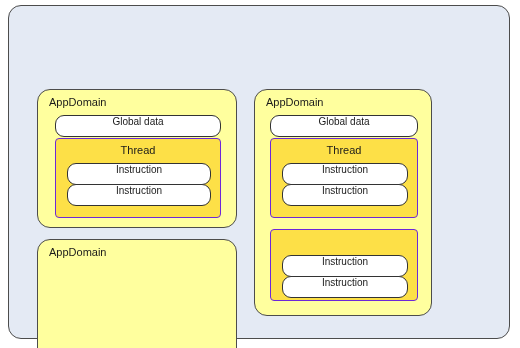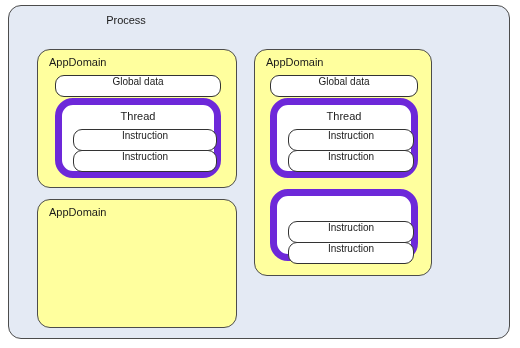--- a/index.html
+++ b/index.html
@@ -47,42 +47,43 @@
     white-space: nowrap;
   }
 
   
   .appdomain-box {
     position: absolute;
     box-sizing: border-box;
     background: #ffff9e;
     border: 1px solid #4c4c4c;
     border-radius: 13px;
+    margin-top: 40px;
   }
   .appdomain-title {
     position: absolute;
     left: 11px;
     top: 5px;
     font-size: 11px;
     color: #1a1a1a;
     line-height: 14px;
     white-space: nowrap;
   }
 
   #appdomain-1 { left: 28px;  top: 43px;  width: 200px; height: 139px; }
   #appdomain-2 { left: 245px; top: 43px;  width: 178px; height: 227px; }
   #appdomain-3 { left: 28px;  top: 193px; width: 200px; height: 129px; }
 
   
   .thread-box {
     position: absolute;
     box-sizing: border-box;
-    background: #ffffff;
-    border: 7px solid #6d28d9;
-    border-radius: 18px;
+    background: #fde047;
+    border: 1px solid #6d28d9;
+    border-radius: 4px;
   }
   .thread-title {
     position: absolute;
     left: 0;
     right: 0;
     top: 4px;
     text-align: center;
     font-size: 11px;
     color: #1a1a1a;
     line-height: 14px;
@@ -105,21 +106,20 @@
     overflow: hidden;
   }
 </style>
 </head>
 <body>
 
 <div id="canvas">
 
   <div class="process-box">
 
-    <div class="process-title">Process</div>
 
     <div class="appdomain-box" id="appdomain-1">
 
       <div class="appdomain-title">AppDomain</div>
 
       <div class="pill" style="left: 17px; top: 25px; width: 166px;">Global data</div>
 
       <div class="thread-box" style="left: 17px; top: 48px; width: 166px; height: 80px;">
 
         <div class="thread-title">Thread</div>

